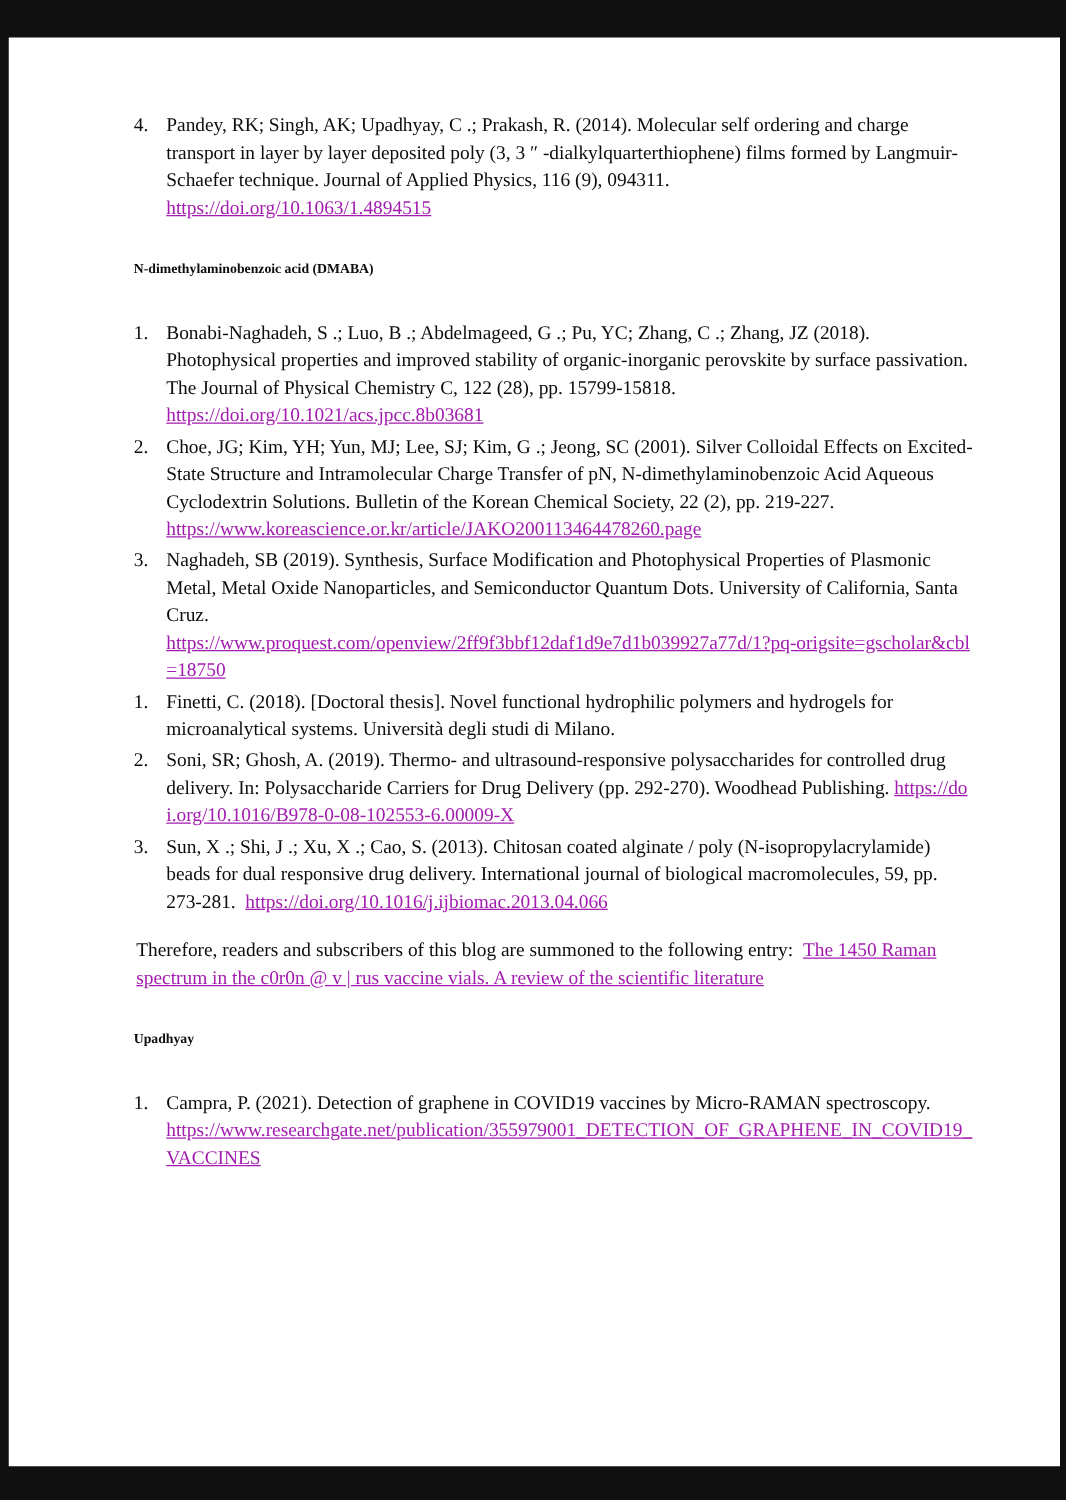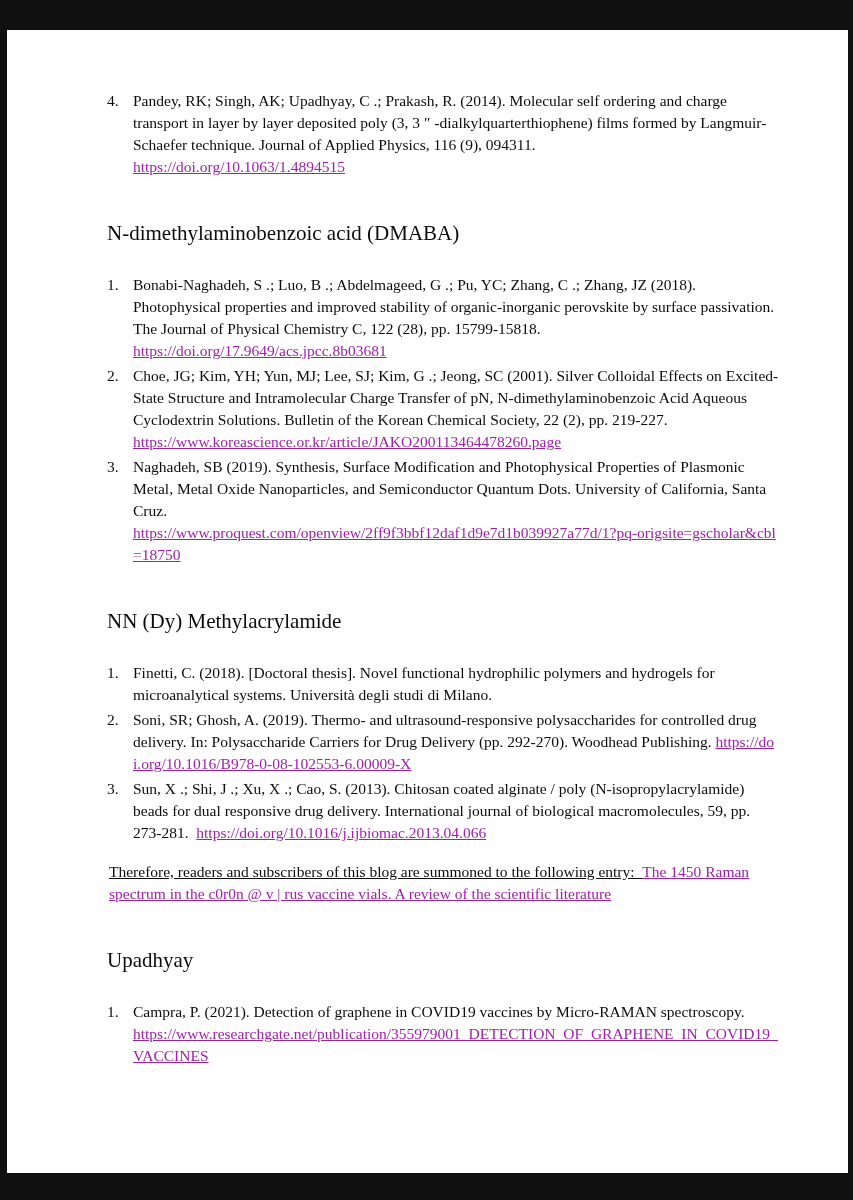--- a/index.html
+++ b/index.html
@@ -19,53 +19,52 @@
   .content {
     padding: 60px 67px 0 100px;
     font-size: 15.5px;
     line-height: 22px;
     color: #0c0c0c;
   }
   .ref-item { display: flex; margin-bottom: 3px; }
   .ref-num { flex: 0 0 26px; width: 26px; }
   .ref-body { flex: 1; display: block; font-family: Liberation Serif, serif; }
   .section-heading {
-    font-size: 21px;
+    font-size: 11px;
     line-height: 22px;
-    font-weight: normal;
+    font-weight: bold;
     color: #0c0c0c;
-    margin: 44px 0 30px 0;
+    margin: 26px 0 30px 0;
   }
-  .paragraph { margin: 17px 0 3px 2px; text-decoration: underline; }
+  .paragraph { margin: 17px 0 3px 2px; }
   .link { color: #a21caf; text-decoration: underline; cursor: pointer; }
   .link.url { word-break: break-all; }
 </style>
 </head>
 <body>
 
 <div class="page">
   <div class="content" id="content-root">
       <div class="ref-item">
         <span class="ref-num">4.</span>
         <span class="ref-body"><span>Pandey, RK; Singh, AK; Upadhyay, C .; Prakash, R. (2014). Molecular self ordering and charge transport in layer by layer deposited poly (3, 3 ″ -dialkylquarterthiophene) films formed by Langmuir-Schaefer technique. Journal of Applied Physics, 116 (9), 094311.</span><br><a class="link url" href="#">https://doi.org/10.1063/1.4894515</a></span>
       </div>
       <h2 class="section-heading">N-dimethylaminobenzoic acid (DMABA)</h2>
       <div class="ref-item">
         <span class="ref-num">1.</span>
-        <span class="ref-body"><span>Bonabi-Naghadeh, S .; Luo, B .; Abdelmageed, G .; Pu, YC; Zhang, C .; Zhang, JZ (2018). Photophysical properties and improved stability of organic-inorganic perovskite by surface passivation. The Journal of Physical Chemistry C, 122 (28), pp. 15799-15818.</span><br><a class="link url" href="#">https://doi.org/17.9649/acs.jpcc.8b03681</a></span>
+        <span class="ref-body"><span>Bonabi-Naghadeh, S .; Luo, B .; Abdelmageed, G .; Pu, YC; Zhang, C .; Zhang, JZ (2018). Photophysical properties and improved stability of organic-inorganic perovskite by surface passivation. The Journal of Physical Chemistry C, 122 (28), pp. 15799-15818.</span><br><a class="link url" href="#">https://doi.org/10.1021/acs.jpcc.8b03681</a></span>
       </div>
       <div class="ref-item">
         <span class="ref-num">2.</span>
         <span class="ref-body"><span>Choe, JG; Kim, YH; Yun, MJ; Lee, SJ; Kim, G .; Jeong, SC (2001). Silver Colloidal Effects on Excited-State Structure and Intramolecular Charge Transfer of pN, N-dimethylaminobenzoic Acid Aqueous Cyclodextrin Solutions. Bulletin of the Korean Chemical Society, 22 (2), pp. 219-227.</span><br><a class="link url" href="#">https://www.koreascience.or.kr/article/JAKO200113464478260.page</a></span>
       </div>
       <div class="ref-item">
         <span class="ref-num">3.</span>
         <span class="ref-body"><span>Naghadeh, SB (2019). Synthesis, Surface Modification and Photophysical Properties of Plasmonic Metal, Metal Oxide Nanoparticles, and Semiconductor Quantum Dots. University of California, Santa Cruz.</span><br><a class="link url" href="#">https://www.proquest.com/openview/2ff9f3bbf12daf1d9e7d1b039927a77d/1?pq-origsite=gscholar&amp;cbl=18750</a></span>
       </div>
-      <h2 class="section-heading">NN (Dy) Methylacrylamide</h2>
       <div class="ref-item">
         <span class="ref-num">1.</span>
         <span class="ref-body"><span>Finetti, C. (2018). [Doctoral thesis]. Novel functional hydrophilic polymers and hydrogels for microanalytical systems. Università degli studi di Milano.</span><br></span>
       </div>
       <div class="ref-item">
         <span class="ref-num">2.</span>
         <span class="ref-body"><span>Soni, SR; Ghosh, A. (2019). Thermo- and ultrasound-responsive polysaccharides for controlled drug delivery. In: Polysaccharide Carriers for Drug Delivery (pp. 292-270). Woodhead Publishing. </span><a class="link url" href="#">https://doi.org/10.1016/B978-0-08-102553-6.00009-X</a></span>
       </div>
       <div class="ref-item">
         <span class="ref-num">3.</span>

